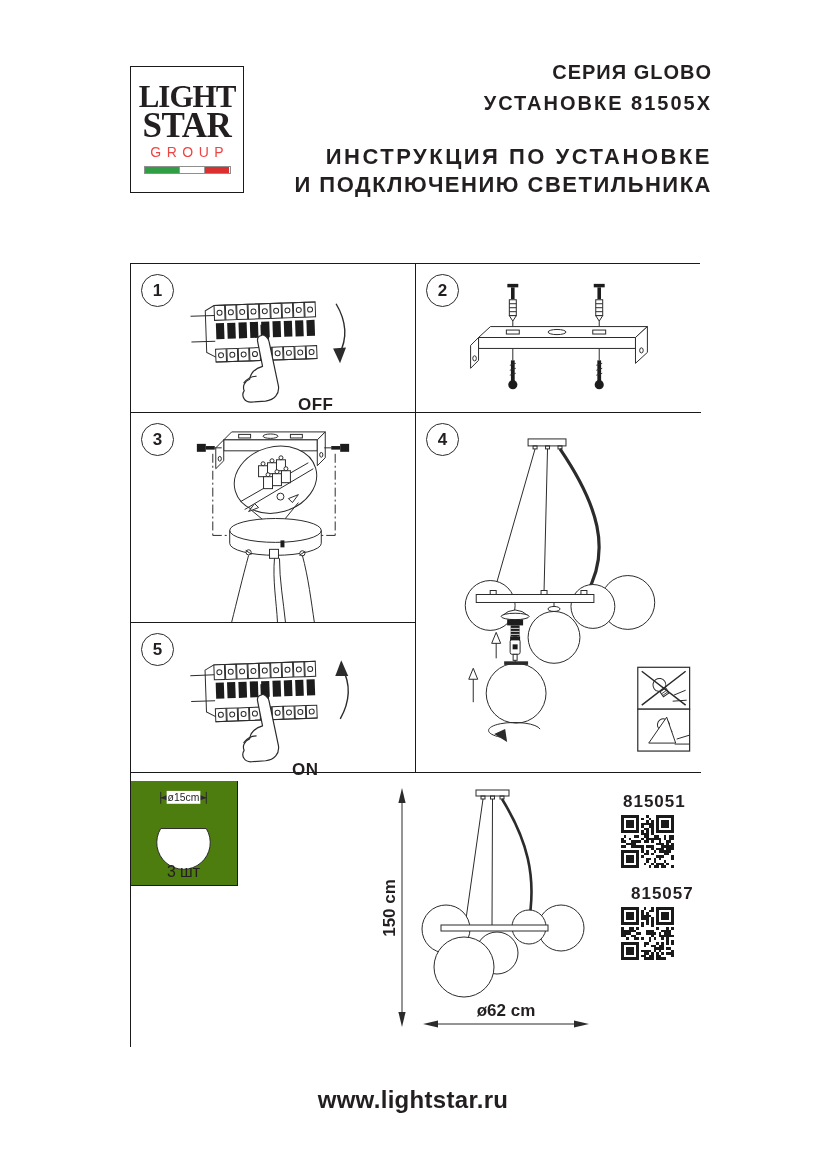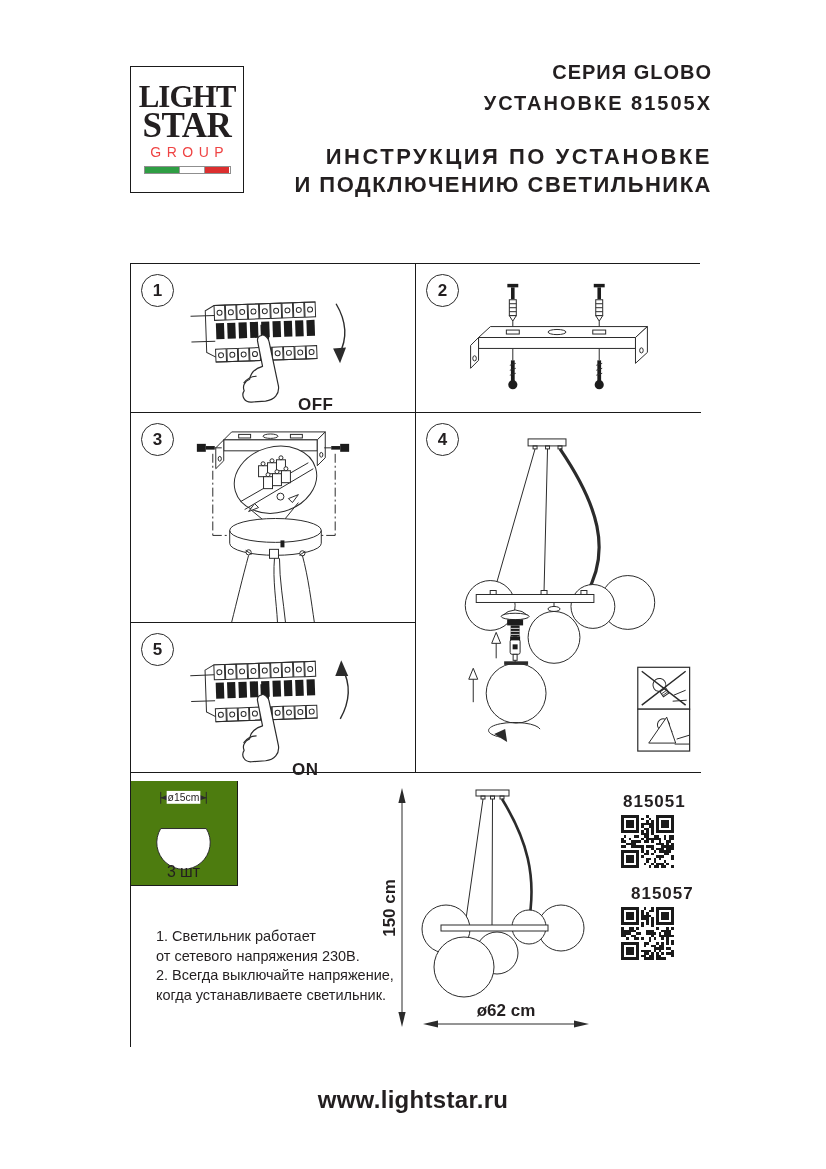--- a/index.html
+++ b/index.html
@@ -328,26 +328,20 @@
             <polygon points="76,17 69,14 69,20" fill="#2b2b2b" stroke="none"></polygon>
             <rect x="36" y="10" width="34" height="13" fill="#fff" stroke="none"></rect>
             <path d="M30,48 A27,27 0 1 0 76,48 Z" fill="#fff"></path>
           </g>
           <text class="small-dim" x="53" y="20.5" text-anchor="middle">ø15cm</text>
           <text class="cnt" x="53" y="97" text-anchor="middle">3 шт</text>
         </svg>
       </div>
 
 
-      <div class="notes">
-        <div>1. Светильник работает</div>
-        <div>от сетевого напряжения 230В.</div>
-        <div>2. Всегда выключайте напряжение,</div>
-        <div>когда устанавливаете светильник.</div>
-      </div>
 
       <svg class="dims" viewBox="0 0 235 258">
         <g stroke="#2b2b2b" stroke-width="1" fill="none">
           <rect x="97" y="14" width="33" height="6" fill="#fff"></rect>
           <rect x="102" y="20" width="4" height="3"></rect>
             <rect x="111.5" y="20" width="4" height="3"></rect>
             <rect x="121" y="20" width="4" height="3"></rect>
           <path d="M104,23 L86,150 M113.5,23 L113,150"></path>
           <path d="M123,23 C147,62 159,100 149,150" stroke-width="2.6"></path>
           <circle cx="182" cy="152" r="23" fill="#fff"></circle>

